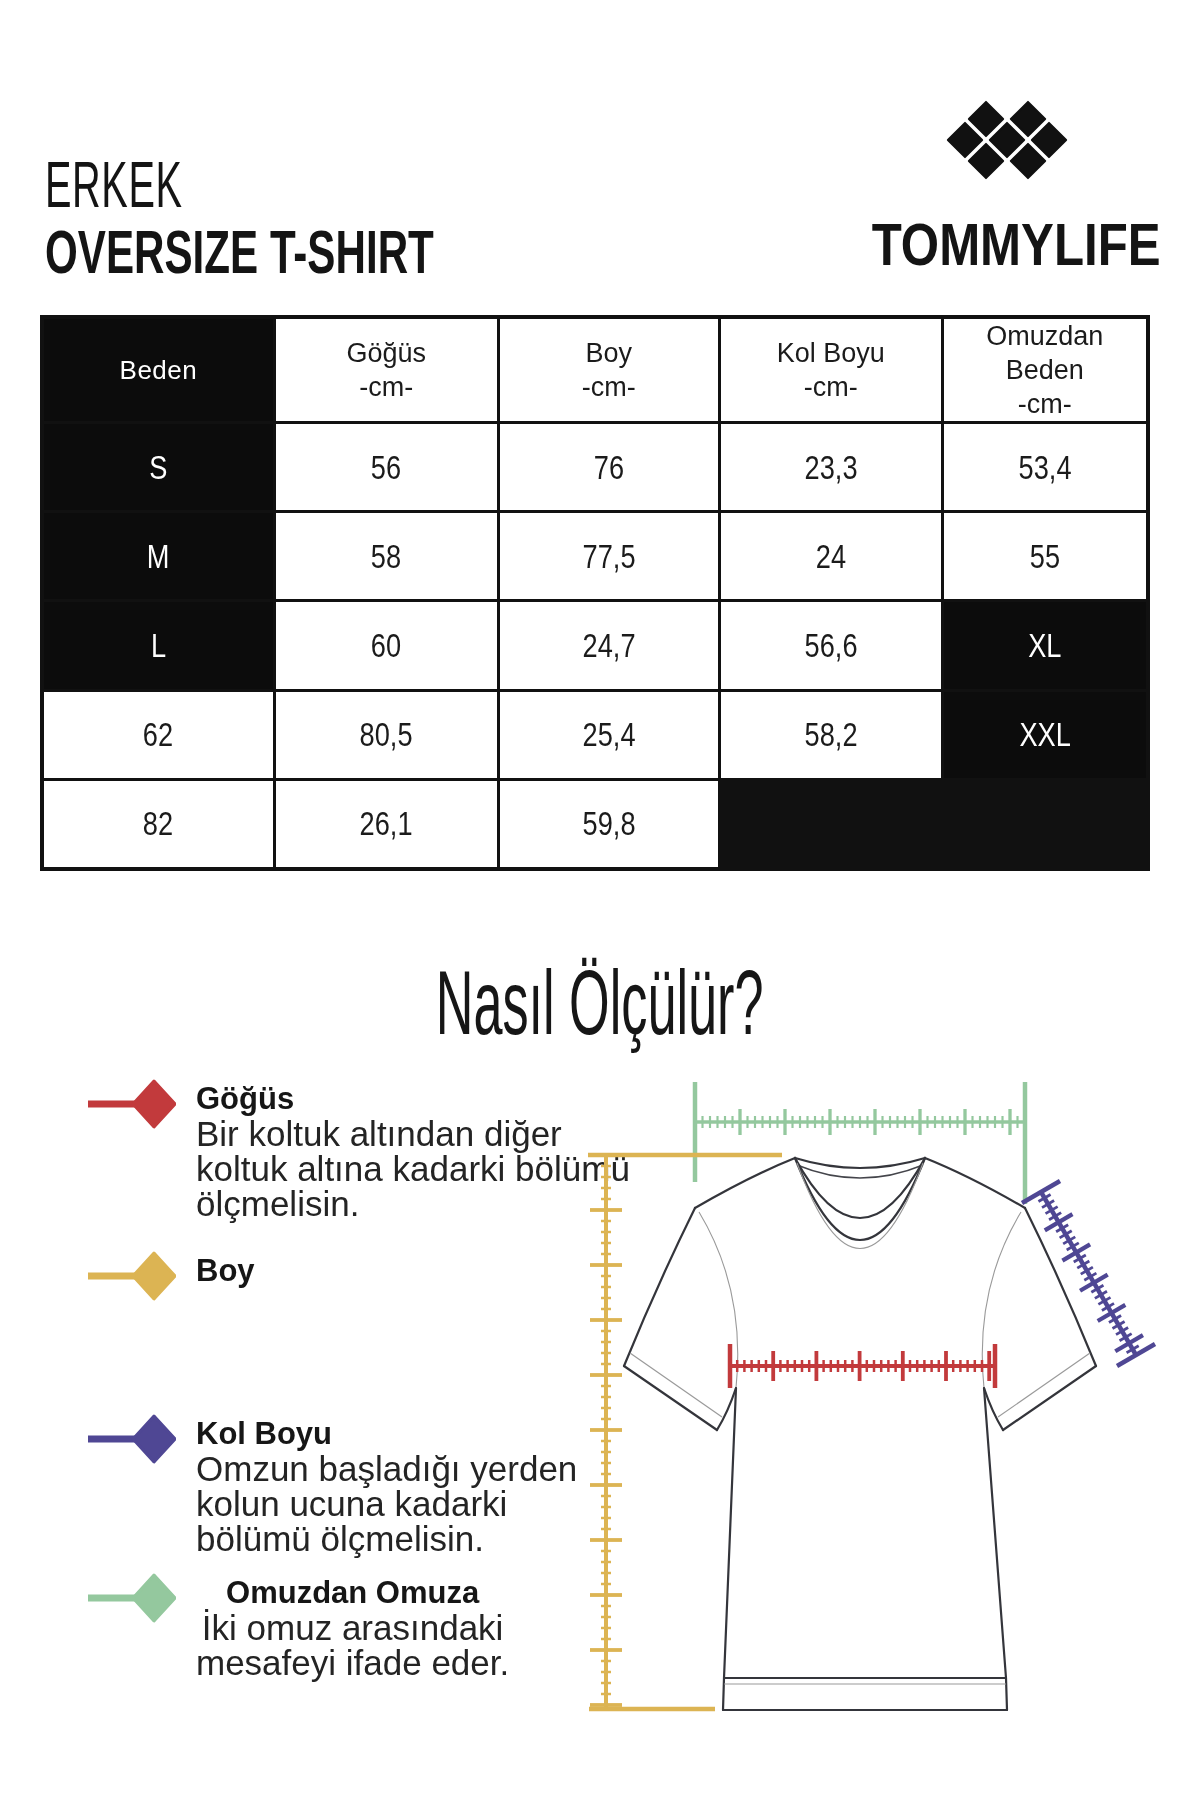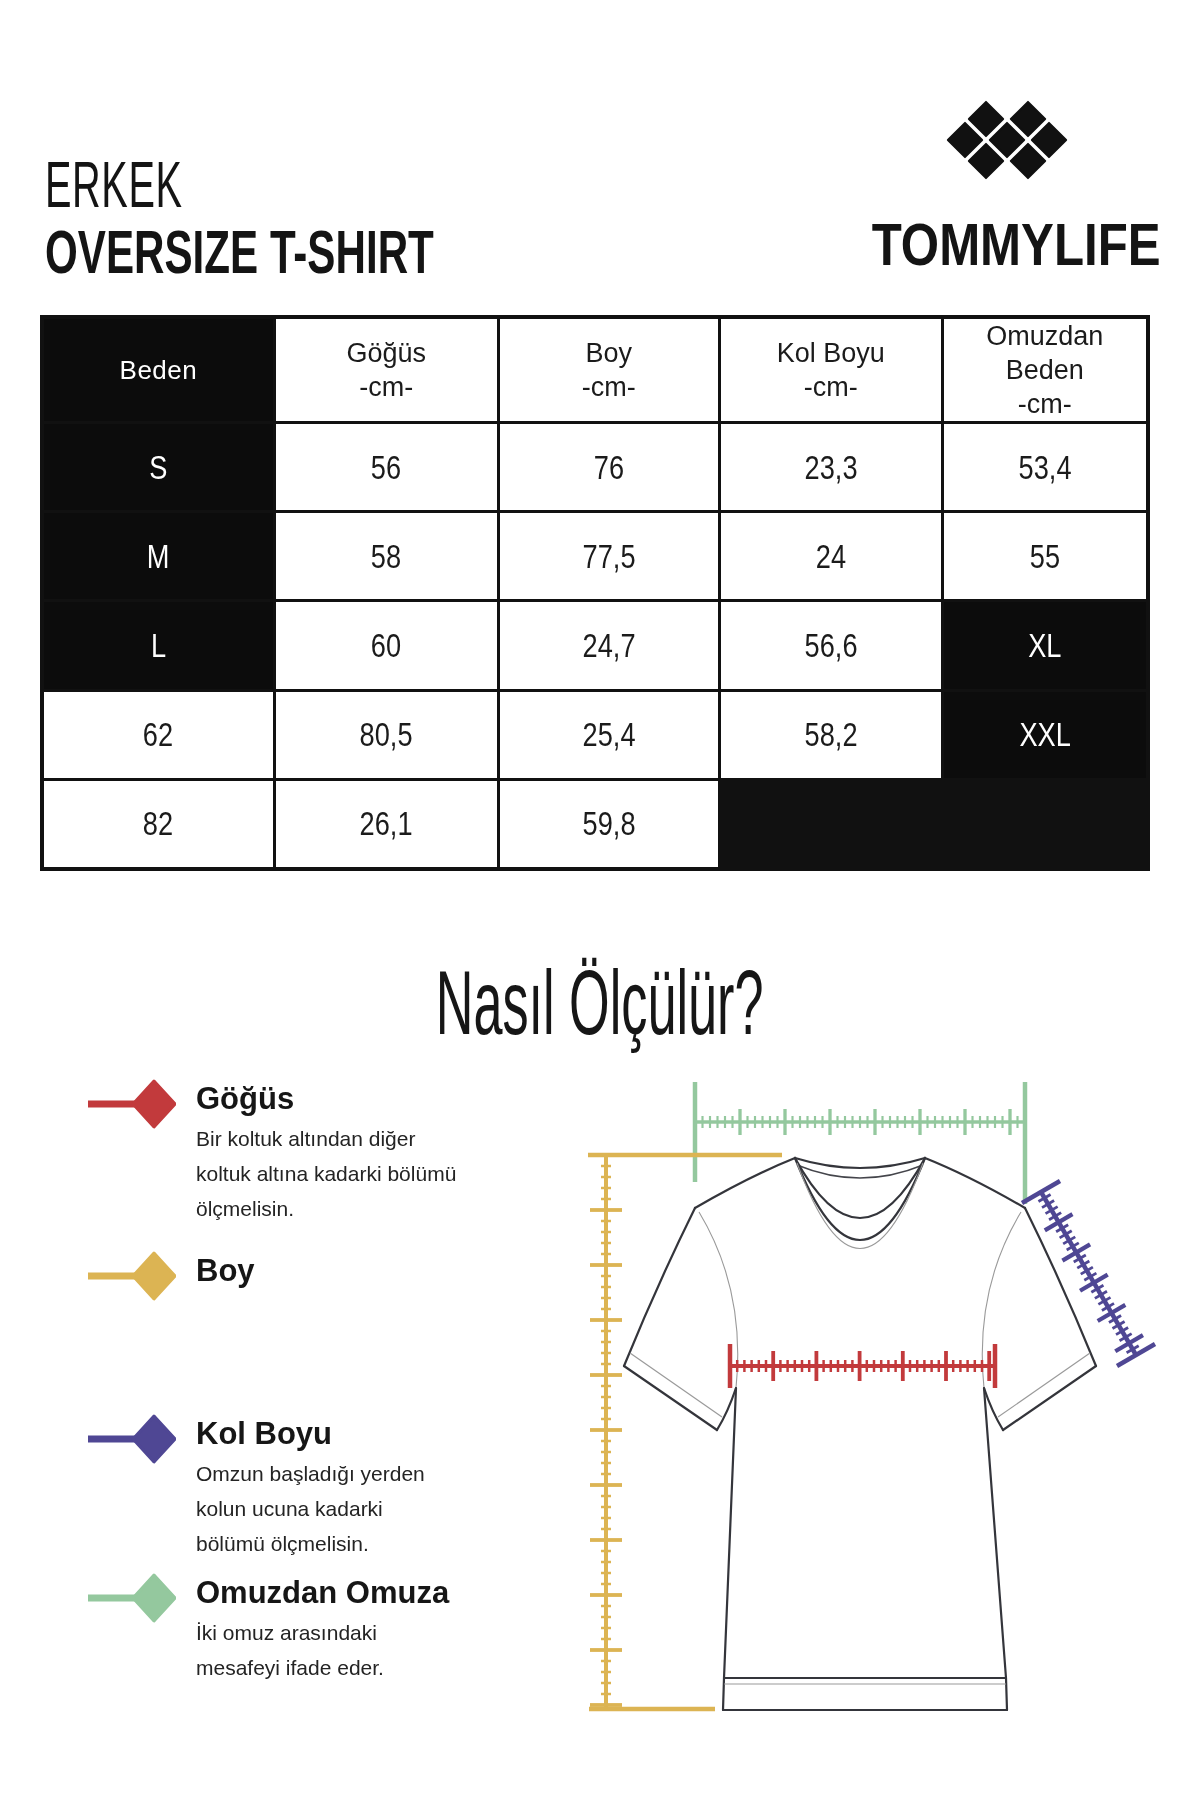--- a/index.html
+++ b/index.html
@@ -27,25 +27,25 @@
   .cell.corner{font-size:26px;letter-spacing:.5px;}
   .cell .num,.cell .sz{font-size:34px;display:inline-block;transform:scaleX(.8);}
 
   
   .howto-title{left:0;top:952px;width:1200px;text-align:center;font-size:90px;color:#161616;}
   .howto-title .cond{transform:scaleX(.58);transform-origin:center;}
 
   .legend-item{position:absolute;left:88px;display:flex;gap:20px;}
   .licon{width:88px;height:52px;flex:none;}
   .llabel{font-size:31px;font-weight:bold;line-height:34px;margin-top:4px;color:#161616;}
-  .ldesc{font-size:21px;line-height:35px;margin-top:5px;white-space:pre-line;color:#242424;}
+  .ldesc{font-size:35px;line-height:35px;white-space:pre-line;color:#242424;}
   .c-chest{color:var(--chest_red);}
   .c-length{color:var(--length_gold);}
   .c-sleeve{color:var(--sleeve_purple);}
-  .c-shoulder{color:var(--shoulder_green);}
+  .c-shoulder{color:var(--shoulder_green);text-align:center;}
 
   
   .diagram{left:500px;top:1050px;width:660px;height:720px;}
   .outl{stroke:#34353b;stroke-width:2.2;fill:none;stroke-linecap:round;}
   .mid{stroke:#44454b;stroke-width:1.4;fill:none;}
   .thin{stroke:#9a9a9a;stroke-width:1.1;fill:none;}
   .r-chest{stroke:var(--chest_red);}
   .r-length{stroke:var(--length_gold);}
   .r-sleeve{stroke:var(--sleeve_purple);}
   .r-shoulder{stroke:var(--shoulder_green);}

